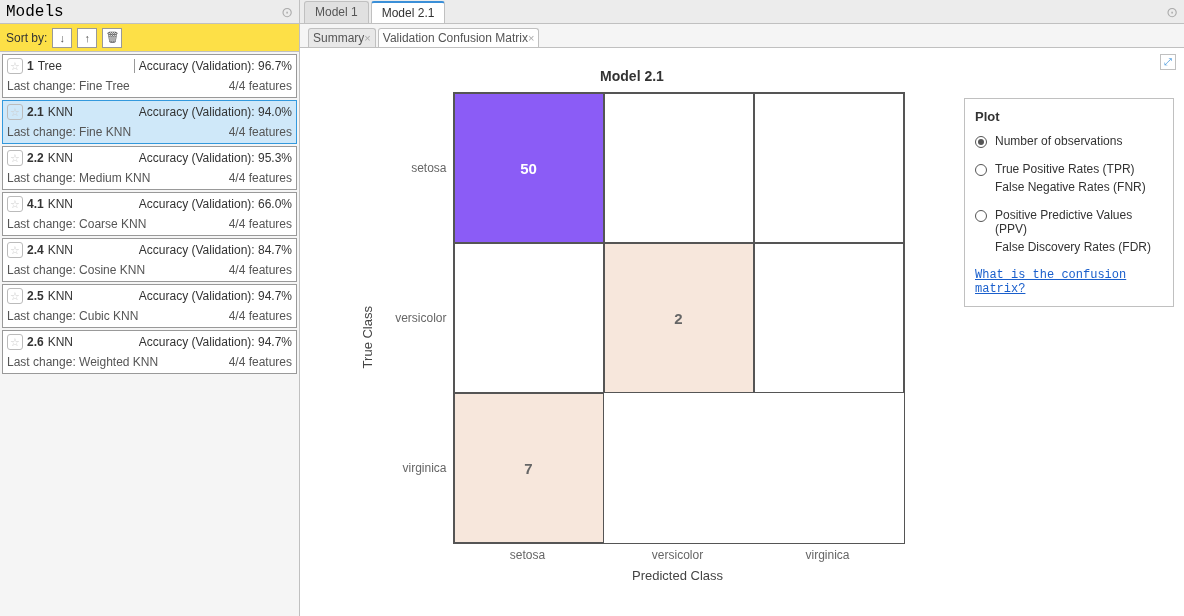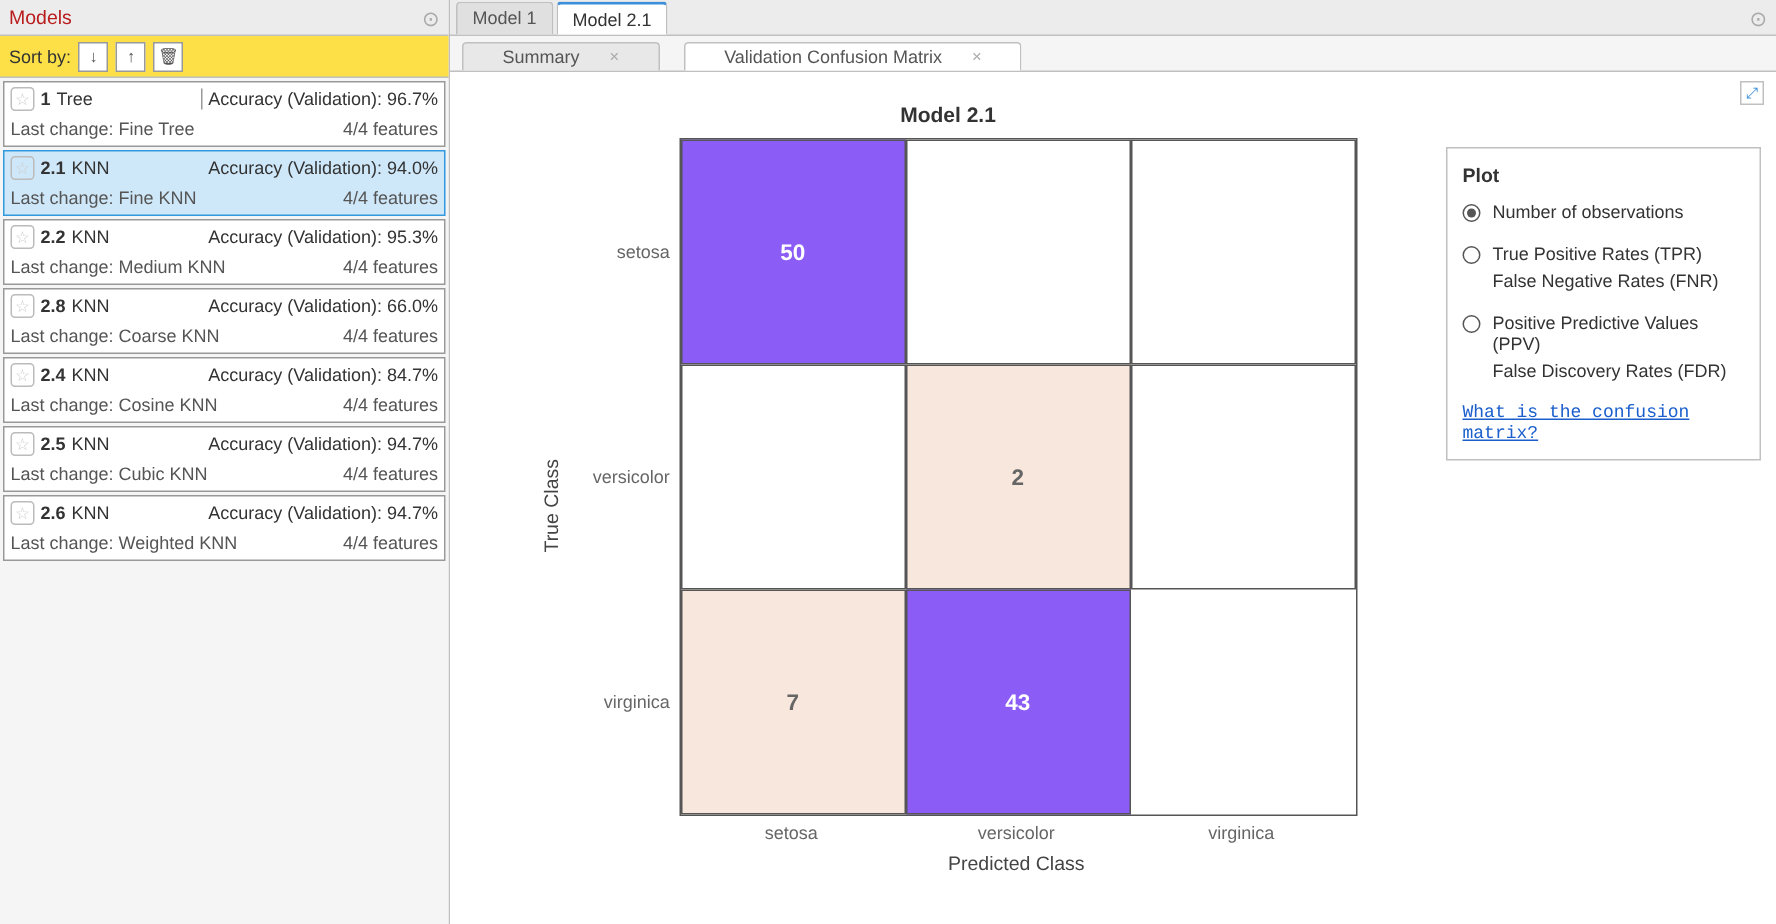--- a/index.html
+++ b/index.html
@@ -1,40 +1,40 @@
 <!DOCTYPE html>
 <html><head>
 <meta charset="utf-8">
 <style>
 * { box-sizing: border-box; margin: 0; padding: 0; }
 body { font-family: Arial, Helvetica, sans-serif; font-size: 12px; color: #333; background: #fff; width: 1184px; height: 616px; overflow: hidden; display: flex; }
 .left-panel { width: 300px; height: 616px; border-right: 1px solid #c0c0c0; display: flex; flex-direction: column; background: #f5f5f5; }
 .lp-header { display: flex; align-items: center; justify-content: space-between; background: #ececec; border-bottom: 1px solid #c0c0c0; padding: 4px 6px; height: 24px; }
-.lp-title { font-size: 13px; color: #b91c1c; }
+.lp-title { font-size: 16px; color: #000000; font-family: Liberation Mono, monospace; }
 .lp-close { color: #aaa; font-size: 14px; cursor: pointer; }
 .lp-sortbar { display: flex; align-items: center; gap: 5px; padding: 4px 6px; border-bottom: 1px solid #c0c0c0; background: #fde047; height: 28px; }
 .lp-sort-label { font-size: 12px; }
 .lp-sort-select { flex: 1; height: 20px; border: 1px solid #999; background: #fff; font-size: 12px; padding: 0 4px; }
 .lp-btn { width: 20px; height: 20px; border: 1px solid #999; background: #fff; display: flex; align-items: center; justify-content: center; cursor: pointer; font-size: 11px; color: #555; }
 .lp-list { flex: 1; overflow-y: auto; background: #f5f5f5; }
 .model-item { border: 1px solid #999; margin: 2px; background: #fff; font-size: 12px; }
 .model-item.selected { background: #cfe8f9; border: 1px solid #3399dd; }
 .mi-row1 { display: flex; align-items: center; padding: 3px 4px; }
 .mi-star { width: 16px; height: 16px; border: 1px solid #bbb; border-radius: 3px; margin-right: 4px; display: flex; align-items: center; justify-content: center; color: #ccc; font-size: 11px; }
 .mi-id { font-weight: bold; margin-right: 4px; }
 .mi-type { margin-right: auto; }
 .mi-acc { font-size: 12px; }
 .mi-row2 { display: flex; justify-content: space-between; padding: 2px 4px 4px 4px; font-size: 12px; color: #555; }
 .right-area { flex: 1; display: flex; flex-direction: column; height: 608px; }
 .top-tabbar { display: flex; align-items: flex-end; background: #ececec; border-bottom: 1px solid #c0c0c0; height: 24px; padding-left: 4px; position: relative; }
 .tab { padding: 3px 10px; border: 1px solid #c0c0c0; border-bottom: none; background: #e0e0e0; margin-right: 2px; font-size: 12px; color: #555; cursor: pointer; border-radius: 3px 3px 0 0; }
 .tab.active { background: #fff; border-top: 2px solid #3a8fd8; color: #333; }
 .top-close { position: absolute; right: 6px; top: 4px; color: #aaa; font-size: 14px; cursor: pointer; }
 .sub-tabbar { display: flex; align-items: flex-end; background: #f5f5f5; border-bottom: 1px solid #c0c0c0; height: 24px; padding-left: 8px; }
-.subtab { padding: 2px 26px; border: 1px solid #c0c0c0; border-bottom: none; background: #e8e8e8; margin-right: 16px; font-size: 12px; color: #555; cursor: pointer; border-radius: 3px 3px 0 0; display: flex; align-items: center; gap: 20px; }
+.subtab { padding: 2px 4px; border: 1px solid #c0c0c0; border-bottom: none; background: #e8e8e8; margin-right: 2px; font-size: 12px; color: #555; cursor: pointer; border-radius: 3px 3px 0 0; display: flex; align-items: center; gap: 0; }
 .subtab.active { background: #fff; }
 .subtab-x { color: #aaa; font-size: 11px; cursor: pointer; }
 .content-area { flex: 1; display: flex; background: #fff; position: relative; }
 .chart-zone { flex: 1; position: relative; padding: 20px; }
 .chart-title { text-align: center; font-weight: bold; font-size: 14px; color: #333; margin-bottom: 8px; }
 .chart-body { display: flex; align-items: center; justify-content: center; }
 .ylabel { writing-mode: vertical-rl; transform: rotate(180deg); font-size: 13px; color: #444; margin-right: 8px; }
 .matrix-with-ticks { display: flex; flex-direction: column; }
 .matrix-row-wrap { display: flex; align-items: center; }
 .row-tick { width: 70px; text-align: right; padding-right: 6px; font-size: 12px; color: #666; }
@@ -103,21 +103,21 @@
       <span class="mi-acc ">Accuracy (Validation): 95.3%</span>
     </div>
     <div class="mi-row2">
       <span>Last change: Medium KNN</span>
       <span>4/4 features</span>
     </div>
       </div>
       <div class="model-item">
     <div class="mi-row1">
       <div class="mi-star">☆</div>
-      <span class="mi-id">2.8</span>
+      <span class="mi-id">4.1</span>
       <span class="mi-type">KNN</span>
       <span class="mi-acc ">Accuracy (Validation): 66.0%</span>
     </div>
     <div class="mi-row2">
       <span>Last change: Coarse KNN</span>
       <span>4/4 features</span>
     </div>
       </div>
       <div class="model-item">
     <div class="mi-row1">
@@ -190,21 +190,20 @@
               <div class="row-tick" style="height:150px;display:flex;align-items:center;justify-content:flex-end;">virginica</div>
             </div>
             <div class="matrix" id="matrix">
                 <div class="cell cell-blue">50</div>
                 <div class="cell cell-white"></div>
                 <div class="cell cell-white"></div>
                 <div class="cell cell-white"></div>
                 <div class="cell cell-light">2</div>
                 <div class="cell cell-white"></div>
                 <div class="cell cell-light">7</div>
-                <div class="cell cell-blue">43</div>
               </div>
           </div>
           <div class="col-ticks">
             <div class="col-tick">setosa</div>
             <div class="col-tick">versicolor</div>
             <div class="col-tick">virginica</div>
           </div>
           <div class="xlabel">Predicted Class</div>
         </div>
       </div>

